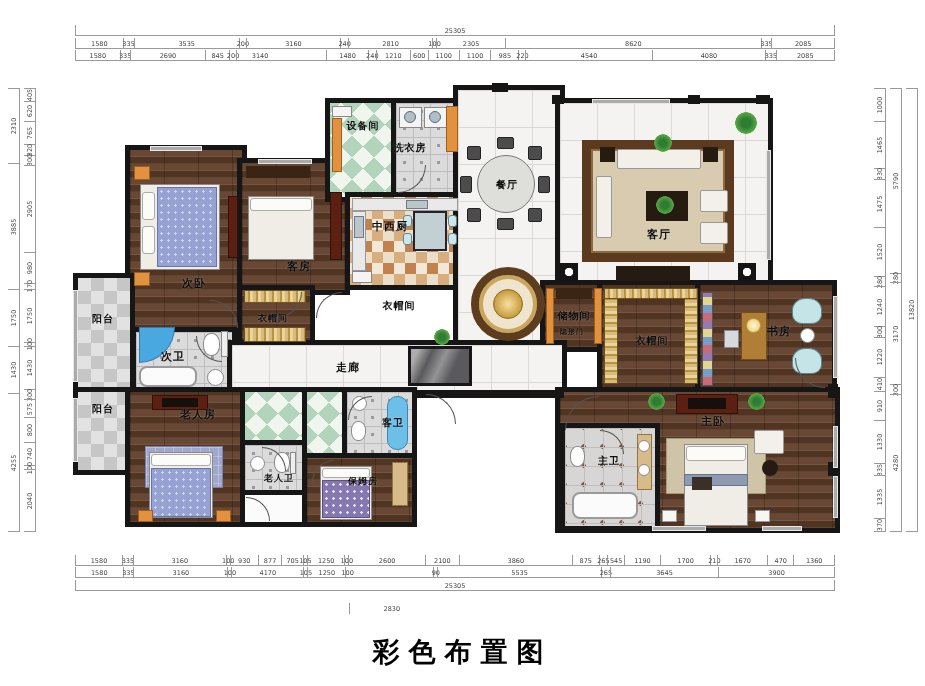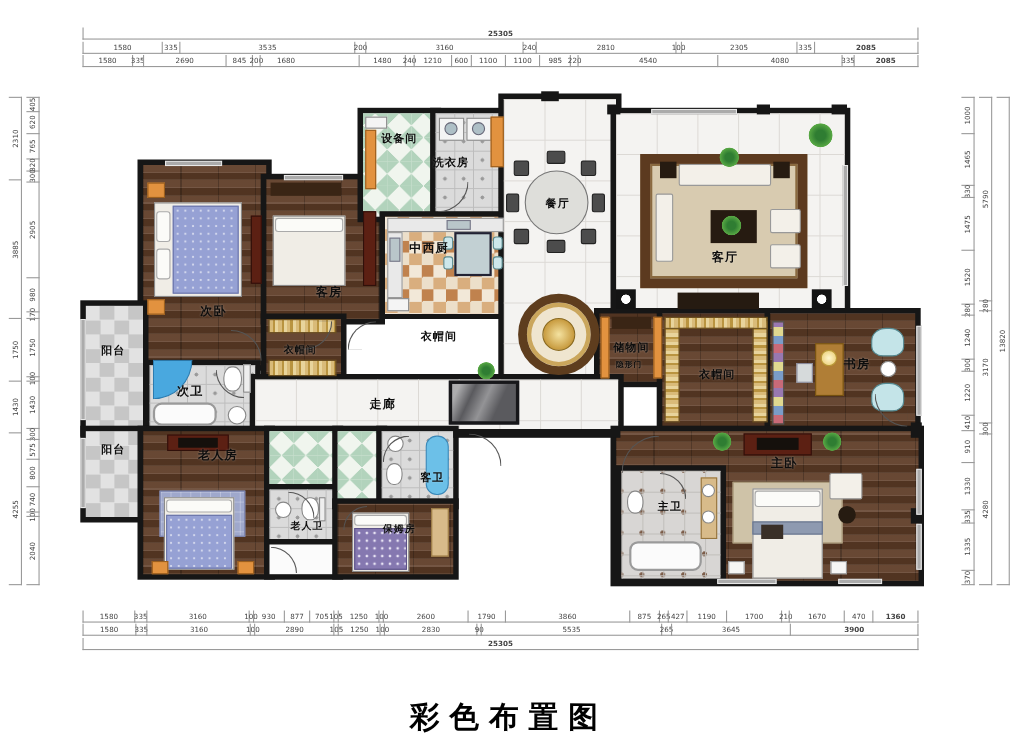--- a/index.html
+++ b/index.html
@@ -92,21 +92,21 @@
   .rlabel{position:absolute;transform:translate(-50%,-50%);color:#0d0d0d;font-weight:700;
       white-space:nowrap;letter-spacing:1px;text-shadow:0 0 2px rgba(255,255,255,.35);}
   .title{position:absolute;left:0;right:0;top:634px;text-align:center;font-size:27px;
       font-weight:700;letter-spacing:9px;color:#000;}
   
   .dims{position:absolute;display:flex;}
   .dims-h{height:11px;flex-direction:row;background:linear-gradient(#9a9a9a,#9a9a9a) 0 100%/100% 1px no-repeat;}
   .dims-v{width:12px;flex-direction:column;background:linear-gradient(90deg,#9a9a9a,#9a9a9a) 100% 0/1px 100% no-repeat;}
   .dseg{position:relative;box-sizing:border-box;}
   .dims-h .dseg{border-left:1px solid #9a9a9a;height:100%;}
-  .dims-h .dseg:last-child{border-right:1px solid #9a9a9a;font-weight:bold;}
+  .dims-h .dseg:last-child{border-right:1px solid #9a9a9a;}
   .dims-v .dseg{border-top:1px solid #9a9a9a;width:100%;}
   .dims-v .dseg:last-child{border-bottom:1px solid #9a9a9a;}
   .dlab{position:absolute;top:50%;left:50%;font-size:6.5px;color:#444;white-space:nowrap;
       transform:translate(-50%,-55%);}
   .dims-v .dlab{transform:translate(-50%,-50%) rotate(-90deg);}
 </style>
 </head>
 <body>
 
 <div id="canvas">
@@ -289,21 +289,21 @@
       <div class="rlabel" style="left: 574px; top: 316px; font-size: 10px;">储物间</div>
       <div class="rlabel" style="left: 572px; top: 332px; font-size: 7px;">隐形门</div>
       <div class="rlabel" style="left: 652px; top: 341px; font-size: 10px;">衣帽间</div>
       <div class="rlabel" style="left: 779px; top: 331px; font-size: 11px;">书房</div>
       <div class="rlabel" style="left: 173px; top: 356px; font-size: 11px;">次卫</div>
       <div class="rlabel" style="left: 103px; top: 319px; font-size: 10px;">阳台</div>
       <div class="rlabel" style="left: 348px; top: 367px; font-size: 11px;">走廊</div>
       <div class="rlabel" style="left: 103px; top: 409px; font-size: 10px;">阳台</div>
       <div class="rlabel" style="left: 198px; top: 414px; font-size: 11px;">老人房</div>
       <div class="rlabel" style="left: 279px; top: 478px; font-size: 9px;">老人卫</div>
-      <div class="rlabel" style="left: 393px; top: 434px; font-size: 10px;">客卫</div>
+      <div class="rlabel" style="left: 393px; top: 423px; font-size: 10px;">客卫</div>
       <div class="rlabel" style="left: 363px; top: 481px; font-size: 9px;">保姆房</div>
       <div class="rlabel" style="left: 713px; top: 421px; font-size: 11px;">主卧</div>
       <div class="rlabel" style="left: 609px; top: 461px; font-size: 10px;">主卫</div>
       <div class="dims dims-h" style="left: 75px; top: 25px; width: 760px;">
         <div class="dseg" style="flex-grow: 25305;">
           <span class="dlab">25305</span>
         </div>
       </div>
       <div class="dims dims-h" style="left: 75px; top: 38px; width: 760px;">
         <div class="dseg" style="flex-grow: 1580;">
@@ -326,20 +326,23 @@
         </div>
         <div class="dseg" style="flex-grow: 2810;">
           <span class="dlab">2810</span>
         </div>
         <div class="dseg" style="flex-grow: 100;">
           <span class="dlab">100</span>
         </div>
         <div class="dseg" style="flex-grow: 2305;">
           <span class="dlab">2305</span>
         </div>
+        <div class="dseg" style="flex-grow: 8620;">
+          <span class="dlab">8620</span>
+        </div>
         <div class="dseg" style="flex-grow: 335;">
           <span class="dlab">335</span>
         </div>
         <div class="dseg" style="flex-grow: 2085;">
           <span class="dlab">2085</span>
         </div>
       </div>
       <div class="dims dims-h" style="left: 75px; top: 50px; width: 760px;">
         <div class="dseg" style="flex-grow: 1580;">
           <span class="dlab">1580</span>
@@ -350,21 +353,21 @@
         <div class="dseg" style="flex-grow: 2690;">
           <span class="dlab">2690</span>
         </div>
         <div class="dseg" style="flex-grow: 845;">
           <span class="dlab">845</span>
         </div>
         <div class="dseg" style="flex-grow: 200;">
           <span class="dlab">200</span>
         </div>
         <div class="dseg" style="flex-grow: 1680;">
-          <span class="dlab">1680</span>
+          <span class="dlab">3140</span>
         </div>
         <div class="dseg" style="flex-grow: 1480; margin-left: 43px;">
           <span class="dlab">1480</span>
         </div>
         <div class="dseg" style="flex-grow: 240;">
           <span class="dlab">240</span>
         </div>
         <div class="dseg" style="flex-grow: 1210;">
           <span class="dlab">1210</span>
         </div>
@@ -424,33 +427,33 @@
         <div class="dseg" style="flex-grow: 1250;">
           <span class="dlab">1250</span>
         </div>
         <div class="dseg" style="flex-grow: 100;">
           <span class="dlab">100</span>
         </div>
         <div class="dseg" style="flex-grow: 2600;">
           <span class="dlab">2600</span>
         </div>
         <div class="dseg" style="flex-grow: 1120;">
-          <span class="dlab">1790</span>
+          <span class="dlab">2100</span>
         </div>
         <div class="dseg" style="flex-grow: 3860;">
           <span class="dlab">3860</span>
         </div>
         <div class="dseg" style="flex-grow: 875;">
           <span class="dlab">875</span>
         </div>
         <div class="dseg" style="flex-grow: 265;">
           <span class="dlab">265</span>
         </div>
         <div class="dseg" style="flex-grow: 545;">
-          <span class="dlab">427</span>
+          <span class="dlab">545</span>
         </div>
         <div class="dseg" style="flex-grow: 1190;">
           <span class="dlab">1190</span>
         </div>
         <div class="dseg" style="flex-grow: 1700;">
           <span class="dlab">1700</span>
         </div>
         <div class="dseg" style="flex-grow: 210;">
           <span class="dlab">210</span>
         </div>
@@ -471,32 +474,32 @@
         <div class="dseg" style="flex-grow: 335;">
           <span class="dlab">335</span>
         </div>
         <div class="dseg" style="flex-grow: 3160;">
           <span class="dlab">3160</span>
         </div>
         <div class="dseg" style="flex-grow: 100;">
           <span class="dlab">100</span>
         </div>
         <div class="dseg" style="flex-grow: 2410;">
-          <span class="dlab">2890</span>
+          <span class="dlab">4170</span>
         </div>
         <div class="dseg" style="flex-grow: 105;">
           <span class="dlab">105</span>
         </div>
         <div class="dseg" style="flex-grow: 1250;">
           <span class="dlab">1250</span>
         </div>
         <div class="dseg" style="flex-grow: 100;">
           <span class="dlab">100</span>
         </div>
-        <div class="dseg" style="flex-grow: 2830;">
+        <div class="dseg" style="flex-grow: 2830; margin-top: 36px;">
           <span class="dlab">2830</span>
         </div>
         <div class="dseg" style="flex-grow: 90;">
           <span class="dlab">90</span>
         </div>
         <div class="dseg" style="flex-grow: 5535;">
           <span class="dlab">5535</span>
         </div>
         <div class="dseg" style="flex-grow: 265;">
           <span class="dlab">265</span>

